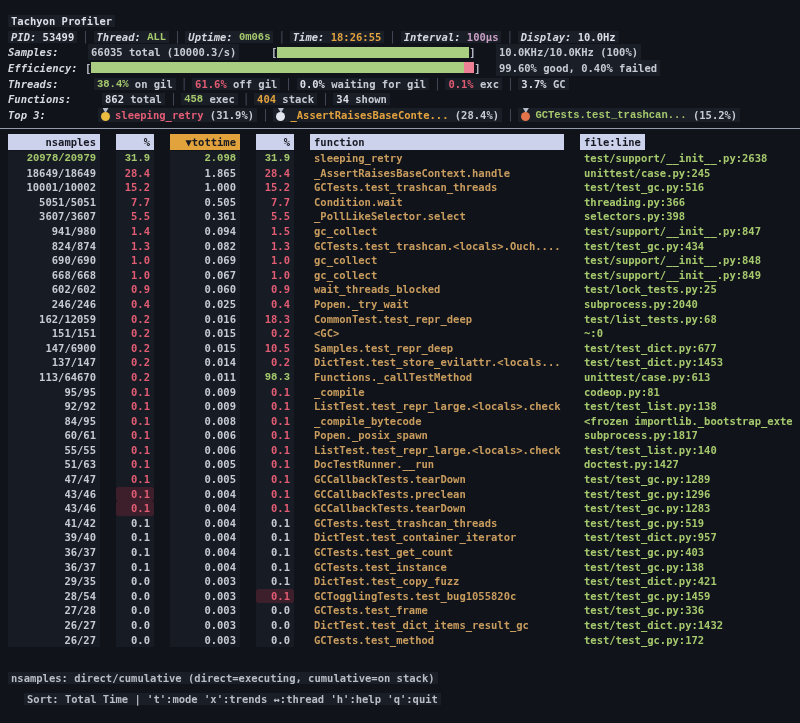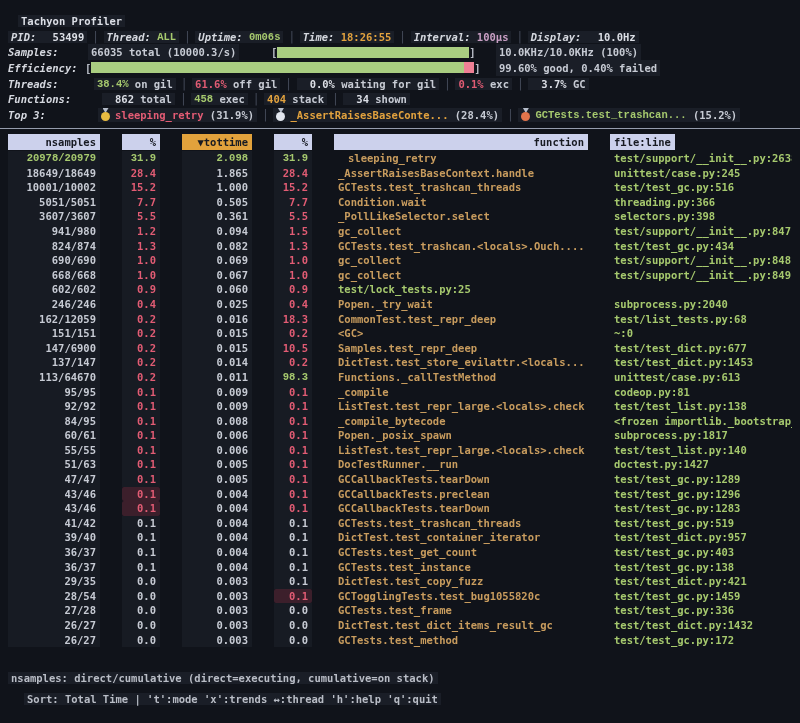--- a/index.html
+++ b/index.html
@@ -15,41 +15,41 @@
   .line{position:relative;height:15.7px;display:flex;align-items:center;white-space:pre;}
   .seg{background:#1a1e27;padding:0 3px;display:inline-flex;align-items:center;white-space:pre;}
   .lbl{color:#d5d8df;font-style:italic;}
   .sep{color:#4d5364;padding:0 5px;}
   .abs{position:absolute;top:0;height:15.7px;display:inline-flex;align-items:center;}
 
   .c-green{color:#a6c96e;font-family:Liberation Mono, monospace;}
   .c-red{color:#e25c74;}
   .c-orange{color:#e2a23e;}
   .c-mauve{color:#c99fc4;}
-  .c-white{color:#dcdfe6;margin-left:10px;}
+  .c-white{color:#dcdfe6;}
 
   .brk{color:#b9bdc7;}
   .bar-track{display:inline-block;height:11px;background:#a9cd81;}
 
   
   .medal{position:relative;width:9px;height:14px;margin-right:5px;flex:none;display:inline-block;}
   .medal .rib{position:absolute;top:0;left:1.5px;width:6px;height:5px;background:#b6bdca;
     clip-path:polygon(0 0,100% 0,50% 100%);}
   .medal .disc{position:absolute;top:4.5px;left:0;width:9px;height:9px;border-radius:50%;}
   .medal.gold .disc{background:#e9bc41;}
   .medal.silver .disc{background:#e2e6ee;}
   .medal.bronze .disc{background:#e2744b;}
 
   .divider{position:absolute;top:128px;left:0;width:800px;height:1px;background:#959cac;}
 
   
   .table{position:absolute;left:8px;top:134px;width:784px;}
-  .thead,.tr{display:grid;grid-template-columns:92px 38px 70px 38px 254px 1fr;column-gap:22px;}
+  .thead,.tr{display:grid;grid-template-columns:92px 38px 70px 38px 254px 1fr;column-gap:16px;}
   .thead{height:16px;line-height:16px;}
-  .th{background:#ccd1ec;color:#171a22;padding:0 4px;height:16px;overflow:hidden;text-align:right;}
+  .th{background:#ccd1ec;color:#171a22;padding:0 4px;height:16px;overflow:hidden;}
   .th.num{text-align:right;}
   .th.sort{background:#e2a23c;}
   .th-chip{background:#ccd1ec;color:#171a22;padding:0 4px;align-self:start;justify-self:start;height:16px;}
   .tbody{margin-top:1px;}
   .tr{height:14.6px;line-height:14.6px;}
   .td{padding:0 4px;white-space:pre;overflow:hidden;}
   .td.num{text-align:right;}
   .td.stripe{background:#171b23;}
   .td.hl{background:#3c1f2b;border-radius:2px;}
   .td.fn{color:#c89c5e;}
@@ -162,21 +162,21 @@
         <div class="tr">
           <span class="td num stripe">3607/3607</span>
           <span class="td num stripe c-red">5.5</span>
           <span class="td num stripe">0.361</span>
           <span class="td num stripe c-red">5.5</span>
           <span class="td fn">_PollLikeSelector.select</span>
           <span class="td fl">selectors.py:398</span>
         </div>
         <div class="tr">
           <span class="td num stripe">941/980</span>
-          <span class="td num stripe c-red">1.2</span>
+          <span class="td num stripe c-red">1.4</span>
           <span class="td num stripe">0.094</span>
           <span class="td num stripe c-red">1.5</span>
           <span class="td fn">gc_collect</span>
           <span class="td fl">test/support/__init__.py:847</span>
         </div>
         <div class="tr">
           <span class="td num stripe">824/874</span>
           <span class="td num stripe c-red">1.3</span>
           <span class="td num stripe">0.082</span>
           <span class="td num stripe c-red">1.3</span>
@@ -197,20 +197,21 @@
           <span class="td num stripe">0.067</span>
           <span class="td num stripe c-red">1.0</span>
           <span class="td fn">gc_collect</span>
           <span class="td fl">test/support/__init__.py:849</span>
         </div>
         <div class="tr">
           <span class="td num stripe">602/602</span>
           <span class="td num stripe c-red">0.9</span>
           <span class="td num stripe">0.060</span>
           <span class="td num stripe c-red">0.9</span>
+          <span class="td fn">wait_threads_blocked</span>
           <span class="td fl">test/lock_tests.py:25</span>
         </div>
         <div class="tr">
           <span class="td num stripe">246/246</span>
           <span class="td num stripe c-red">0.4</span>
           <span class="td num stripe">0.025</span>
           <span class="td num stripe c-red">0.4</span>
           <span class="td fn">Popen._try_wait</span>
           <span class="td fl">subprocess.py:2040</span>
         </div>

